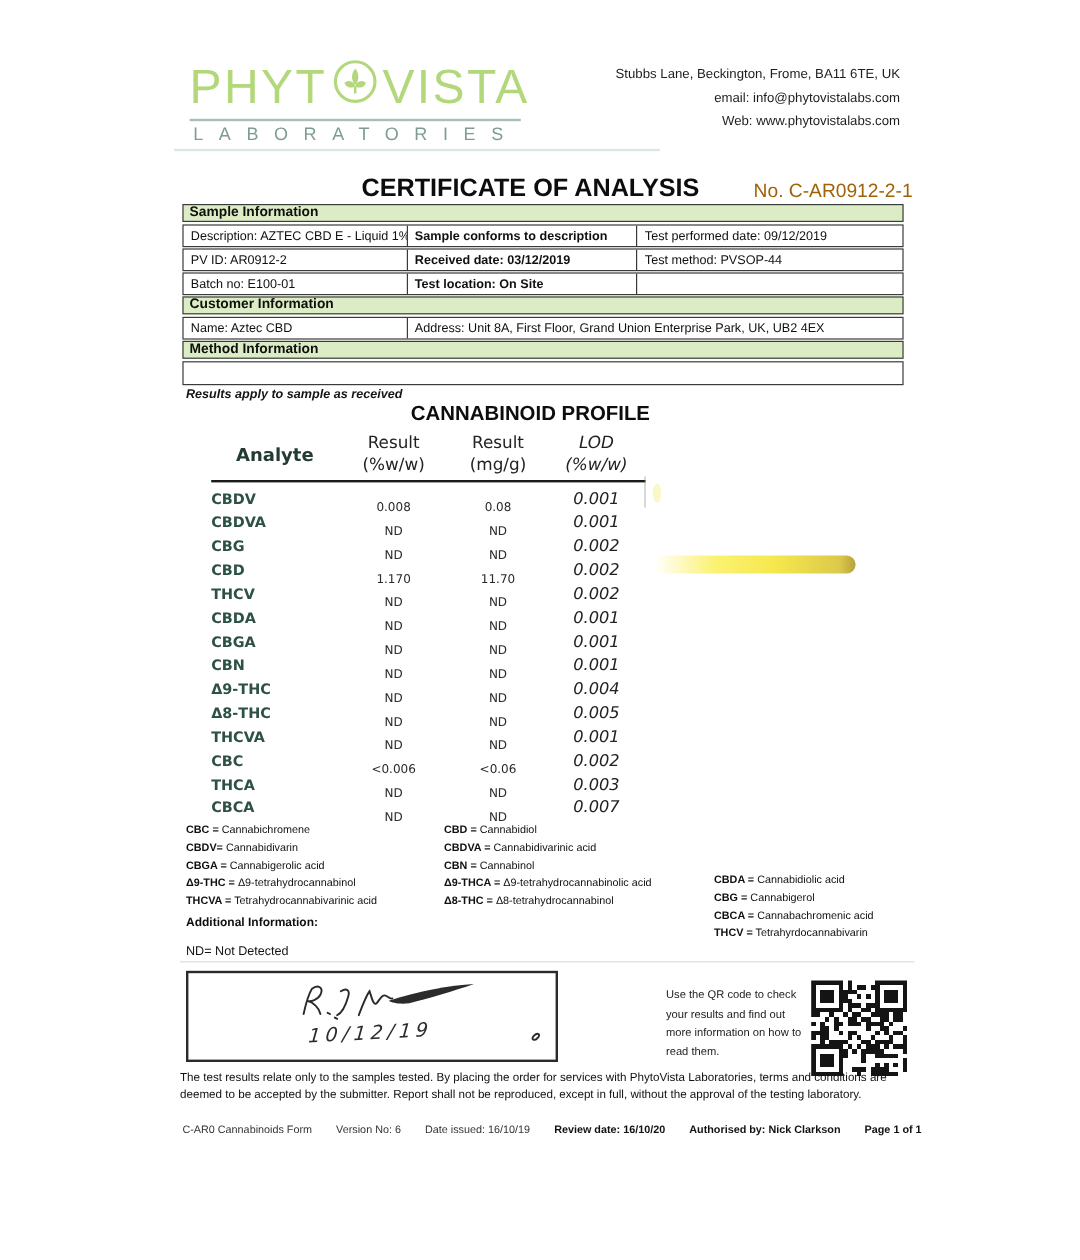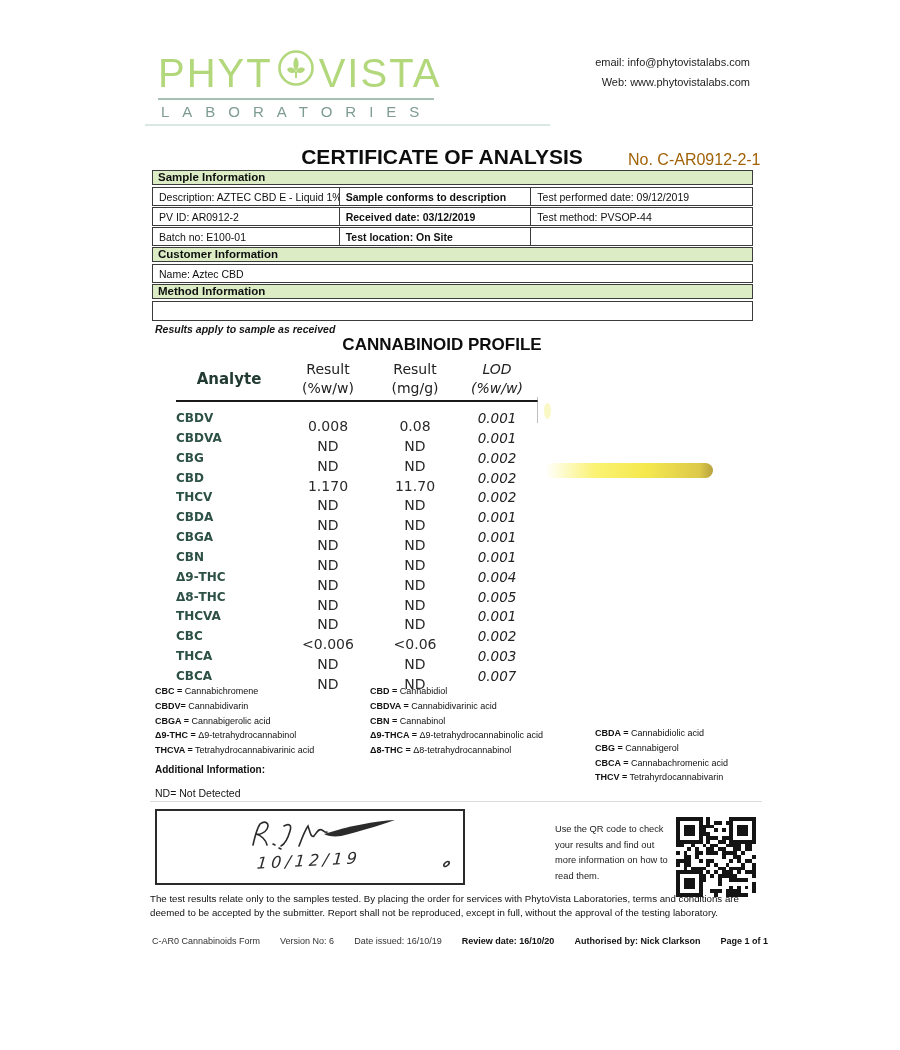--- a/index.html
+++ b/index.html
@@ -30,21 +30,21 @@
 
   
   .profile-title{left:152px;top:335px;width:580px;text-align:center;font-size:17px;font-weight:bold;color:#0d0d0d;}
   .ctable{left:176px;top:360px;width:362px;font-family:"DejaVu Sans",sans-serif;}
   .chead{display:grid;grid-template-columns:106px 92px 82px 82px;border-bottom:2px solid #1a1a1a;padding-bottom:2px;}
   .chead .h{text-align:center;font-size:14px;line-height:19px;color:#222;}
   .chead .analyte{font-weight:bold;color:#223b33;display:flex;align-items:center;justify-content:center;font-size:15px;}
   .ital{font-style:italic;}
   .crow{display:grid;grid-template-columns:106px 92px 82px 82px;height:19.85px;align-items:center;}
   .crow .a{font-weight:bold;color:#2d5146;font-size:12px;}
-  .crow .v{text-align:center;font-size:14px;color:#2a2a2a;margin-top:16px;}
+  .crow .v{text-align:center;font-size:10px;color:#2a2a2a;margin-top:16px;}
   .crow .l{text-align:center;font-size:13.5px;font-style:italic;color:#222;}
   .highlight{left:545px;top:463px;width:168px;height:15px;border-radius:8px;background:linear-gradient(90deg,rgba(250,244,130,0) 0%,rgba(250,240,90,.85) 30%,#f5e84e 60%,#dcc94a 92%,#b7a13e 100%);filter:blur(.4px);}
   .highlight-dot{left:544px;top:403px;width:7px;height:16px;background:#f7f3a0;opacity:.6;border-radius:50%;}
   .scan-line{left:537px;top:397px;width:1px;height:26px;background:#888;opacity:.55;}
 
   
   .legend-col{font-size:9px;color:#101010;line-height:14.8px;white-space:nowrap;}
   .legend-col b{font-weight:bold;}
 
   
@@ -74,20 +74,21 @@
           <path d="M29,21 C25,18 21,20 20,24 C24,26 28,25 29,21 Z" fill="#b2d87b"></path>
           <path d="M20,24 L20,30" stroke="#b2d87b" stroke-width="2" fill="none"></path>
         </svg></span>
       <span>VISTA</span>
   </div>
   <div class="logo-rule"></div>
   <div class="logo-sub">LABORATORIES</div>
 </div>
 
 <div class="abs contact">
+  <div>Stubbs Lane, Beckington, Frome, BA11 6TE, UK</div>
   <div>email: info@phytovistalabs.com</div>
   <div>Web: www.phytovistalabs.com</div>
 </div>
 <div class="abs header-faint-line"></div>
 
 <div class="abs doc-title">CERTIFICATE OF ANALYSIS</div>
 <div class="abs doc-number">No. C-AR0912-2-1</div>
 
 <div class="abs section-bar" style="top:170px;"><span class="ul">Sample Information</span></div>
 <div class="abs info-row" style="top:187px;">
@@ -102,20 +103,21 @@
 </div>
 <div class="abs info-row" style="top:227px;">
   <div class="info-cell w31">Batch no: E100-01</div>
   <div class="info-cell w32">Test location: On Site</div>
   <div class="info-cell w37"></div>
 </div>
 
 <div class="abs section-bar" style="top:247px;"><span>Customer Information</span></div>
 <div class="abs info-row" style="top:264px;">
   <div class="info-cell w31">Name: Aztec CBD</div>
+  <div class="info-cell w69">Address: Unit 8A, First Floor, Grand Union Enterprise Park, UK, UB2 4EX</div>
 </div>
 
 <div class="abs section-bar" style="top:284px;"><span>Method Information</span></div>
 <div class="abs info-row" style="top:301px;height:20px;">
   <div class="info-cell" style="width:100%;"></div>
 </div>
 
 <div class="abs results-note">Results apply to sample as received</div>
 
 <div class="abs profile-title">CANNABINOID PROFILE</div>

